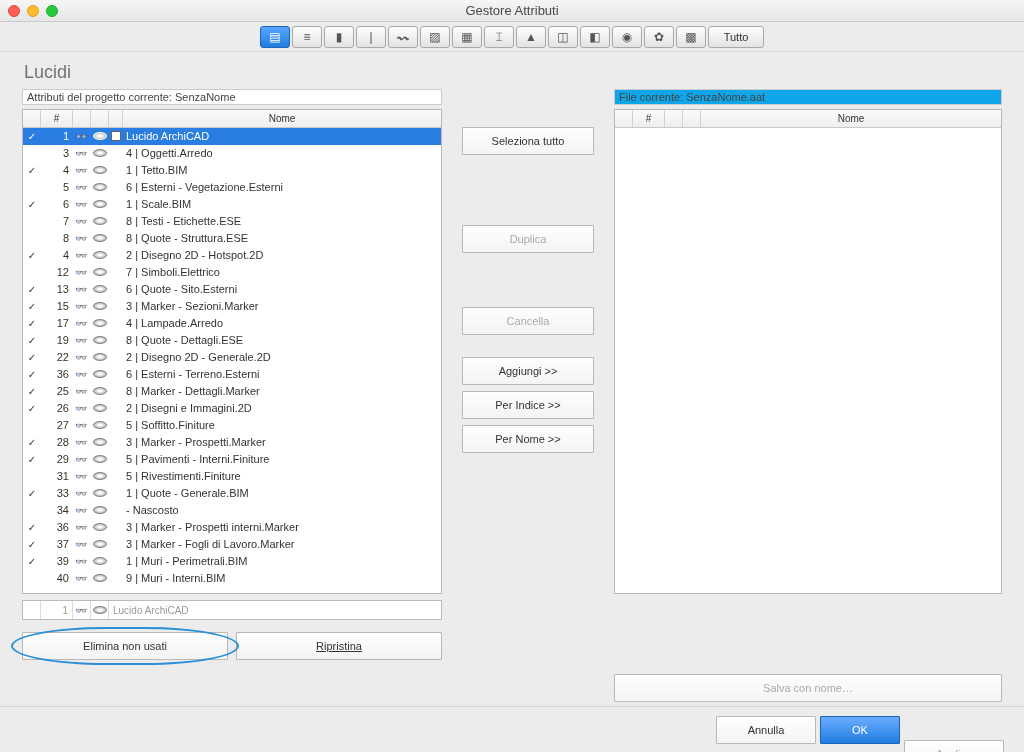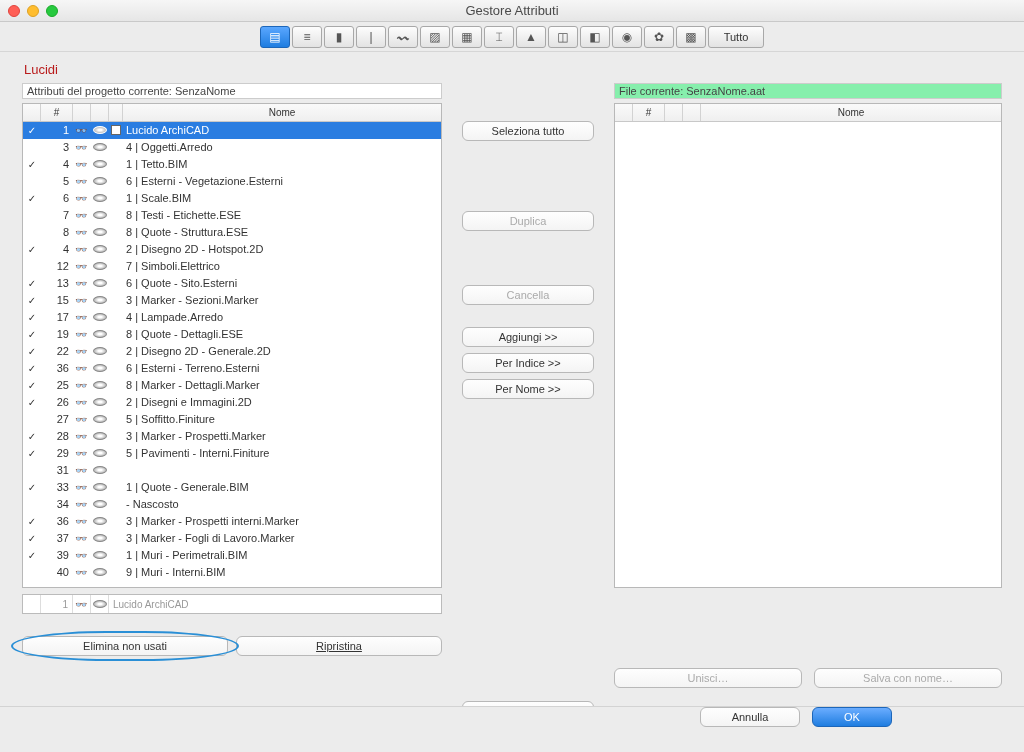--- a/index.html
+++ b/index.html
@@ -35,21 +35,21 @@
 }
 .toolbar-btn {
   width: 30px; height: 22px; border: 1px solid #a8a8a8;
   background: linear-gradient(#fdfdfd, #e3e3e3);
   border-radius: 3px; display: flex; align-items: center; justify-content: center;
   font-size: 12px; color: #555; cursor: pointer;
 }
 .toolbar-btn.sel { background: linear-gradient(#5aa7ff, #1f7de0); border-color: #1c66b9; color: #fff; }
 .toolbar-btn.text { width: 56px; padding: 0 6px; font-size: 11px; color: #333; }
 .section-label {
-  font-size: 13px; color: #b91c1c; padding: 10px 0 4px 24px;
+  font-size: 18px; color: #737373; padding: 10px 0 4px 24px;
 }
 .columns {
   display: flex; gap: 20px; padding: 0 22px;
 }
 .col-left { width: 420px; }
 .col-mid { width: 132px; display:flex; flex-direction:column; align-items:center; padding-top: 40px; gap: 6px;}
 .col-right { flex: 1; }
 .subtitle { font-size: 11px; color: #444; margin: 2px 0 4px 0; }
 .table-box {
   border: 1px solid #b8b8b8; background: #fff; height: 485px;
@@ -96,25 +96,25 @@
   display:flex; margin-top:6px; height:20px; border:1px solid #bbb;
   background:#fff;
 }
 .input-row .cell {
   border-right:1px solid #ddd; display:flex; align-items:center;
   justify-content:center; font-size:10px; color:#999;
 }
 .input-row .cell.num { width:32px; padding-right:4px; justify-content:flex-end; }
 .input-row .cell.ic { width:18px; }
 .input-row .cell.name { flex:1; padding-left:4px; justify-content:flex-start; border-right:none; }
-.btn-row { display:flex; gap:8px; margin-top:22px; }
+.btn-row { display:flex; gap:8px; margin-top:12px; }
 .mac-btn {
-  height: 20px; padding: 0 12px; border:1px solid #b8b8b8;
+  height: 28px; padding: 0 12px; border:1px solid #b8b8b8;
   background: linear-gradient(#fefefe, #f4f4f4);
-  border-radius: 6px; font-size: 11px; color:#333;
+  border-radius: 1px; font-size: 11px; color:#333;
   display:inline-flex; align-items:center; justify-content:center;
   cursor:pointer; min-width: 100px;
 }
 .mac-btn.wide { min-width: 132px; }
 .mac-btn.sel { background: linear-gradient(#6badff,#1f7de0); color:#fff; border-color:#1c66b9; }
 .mac-btn.disabled { color:#aaa; cursor:default;margin-top:48px; }
 .circled {
   position: relative;
 }
 .circled::after {
@@ -122,21 +122,21 @@
   border:2px solid #2a8fd6; border-radius: 50% / 60%;
   pointer-events:none;
 }
 .mid-gap { height: 10px; }
 .right-btns {
   display:flex; gap:12px; margin-top:10px;
 }
 .footer {
   position:absolute; bottom:0; left:0; right:0; height:46px;
   background:#ececec; border-top:1px solid #d3d3d3;
-  display:flex; justify-content:flex-end; gap:12px;
+  display:flex; align-items:center; justify-content:flex-end; gap:4px;
   padding: 0 20px;
 }
 .subtitle-row {
   display:flex; justify-content:space-between;
 }
 </style>
 </head>
 <body>
 
 <div class="titlebar">
@@ -458,20 +458,21 @@
           <div class="trow">
             <div class="td chk"></div>
             <div class="td num">31</div>
             <div class="td ic">
               <span class="glasses">👓</span>
             </div>
             <div class="td ic">
               <span class="eye"></span>
             </div>
             <div class="td ic3"></div>
+            <div class="td name">5 | Rivestimenti.Finiture</div>
           </div>
           <div class="trow">
             <div class="td chk">
               <span class="check"></span>
             </div>
             <div class="td num">33</div>
             <div class="td ic">
               <span class="glasses">👓</span>
             </div>
             <div class="td ic">
@@ -573,37 +574,36 @@
     <div class="mid-gap"></div>
     <div class="mac-btn wide">Aggiungi &gt;&gt;</div>
     <div class="mac-btn wide">Per Indice &gt;&gt;</div>
     <div class="mac-btn wide">Per Nome &gt;&gt;</div>
     <div style="flex:1"></div>
     <div class="mac-btn wide" style="margin-top:290px;">Stampa su file…</div>
   </div>
 
   <div class="col-right">
     <div class="subtitle-row">
-      <div class="subtitle" style="background:#86efac; border:1px solid #ccc; padding:1px 4px; width:100%;">
+      <div class="subtitle" style="background:#0ea5e9; border:1px solid #ccc; padding:1px 4px; width:100%;">
         <span>File corrente: </span><span>SenzaNome.aat</span>
       </div>
     </div>
     <div class="table-box right">
       <div class="thead">
         <div class="th chk"></div>
         <div class="th num">#</div>
         <div class="th ic1"></div>
         <div class="th ic2"></div>
         <div class="th name">Nome</div>
       </div>
       <div class="tbody"></div>
     </div>
     <div style="height:26px;"></div>
     <div class="right-btns" style="margin-top:6px;">
-      <div class="mac-btn disabled" style="flex:1;">Unisci…</div>
       <div class="mac-btn disabled" style="flex:1;">Salva con nome…</div>
     </div>
   </div>
 </div>
 
 <div class="footer">
   <div class="mac-btn">Annulla</div>
   <div class="mac-btn sel" style="min-width:80px;">OK</div>
   <div class="mac-btn disabled">Applica</div>
 </div>

